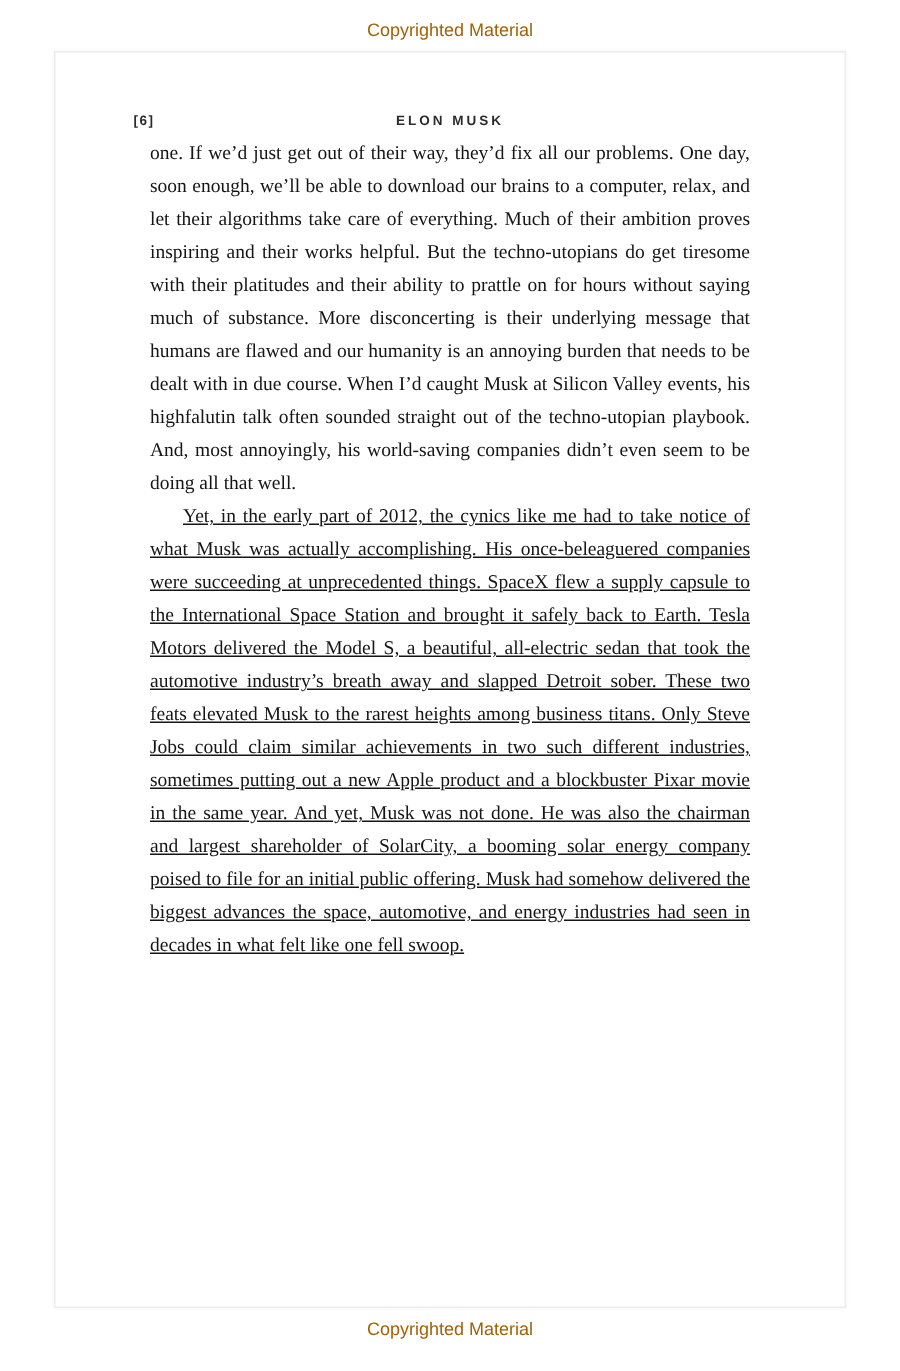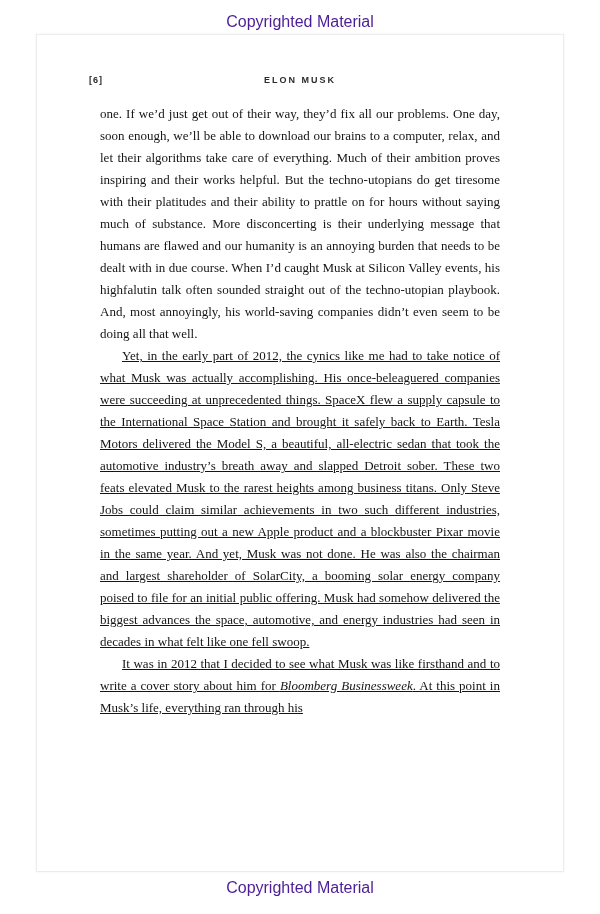--- a/index.html
+++ b/index.html
@@ -10,22 +10,22 @@
     position: relative;
     font-family: "Liberation Serif", serif;
     overflow: hidden;
   }
   .copyright {
     position: absolute;
     left: 0;
     width: 100%;
     text-align: center;
     font-family: "Liberation Sans", sans-serif;
-    font-size: 16px;
-    color: #4c1d95;
+    font-size: 12px;
+    color: #a16207;
   }
   .copyright.top { top: 13px; }
   .copyright.bottom { top: 879px; }
   .page {
     position: absolute;
     left: 36px;
     top: 34px;
     width: 528px;
     height: 838px;
     background: #ffffff;
@@ -45,21 +45,21 @@
     color: #2b2b2b;
   }
   .page-number {
     position: absolute;
     left: 52px;
     top: 0;
     letter-spacing: 1px;
   }
   .body-text {
     position: absolute;
-    top: 68px;
+    top: 56px;
     left: 63px;
     width: 400px;
     text-align: justify;
     font-size: 13px;
     line-height: 22px;
     color: #151515;
   }
   .para { text-align: justify; }
   .para.indent { text-indent: 22px; text-decoration: underline; }
   .para em { font-style: italic; }
@@ -72,18 +72,17 @@
 <div class="page">
 
   <div class="page-header">
     <span class="page-number">[6]</span>
     <span class="running-title">ELON MUSK</span>
   </div>
 
   <div class="body-text">
     <p class="para">one. If we’d just get out of their way, they’d fix all our problems. One day, soon enough, we’ll be able to download our brains to a computer, relax, and let their algorithms take care of everything. Much of their ambition proves inspiring and their works helpful. But the techno-utopians do get tiresome with their platitudes and their ability to prattle on for hours without saying much of substance. More disconcerting is their underlying message that humans are flawed and our humanity is an annoying burden that needs to be dealt with in due course. When I’d caught Musk at Silicon Valley events, his highfalutin talk often sounded straight out of the techno-utopian playbook. And, most annoyingly, his world-saving companies didn’t even seem to be doing all that well.</p>
     <p class="para indent">Yet, in the early part of 2012, the cynics like me had to take notice of what Musk was actually accomplishing. His once-beleaguered companies were succeeding at unprecedented things. SpaceX flew a supply capsule to the International Space Station and brought it safely back to Earth. Tesla Motors delivered the Model S, a beautiful, all-electric sedan that took the automotive industry’s breath away and slapped Detroit sober. These two feats elevated Musk to the rarest heights among business titans. Only Steve Jobs could claim similar achievements in two such different industries, sometimes putting out a new Apple product and a blockbuster Pixar movie in the same year. And yet, Musk was not done. He was also the chairman and largest shareholder of SolarCity, a booming solar energy company poised to file for an initial public offering. Musk had somehow delivered the biggest advances the space, automotive, and energy industries had seen in decades in what felt like one fell swoop.</p>
-    <p class="para indent"><span>It was in 2012 that I decided to see what Musk was like firsthand and to write a cover story about him for </span><em>Bloomberg Businessweek</em><span>. At this point in Musk’s life, everything ran through his</span></p>
   </div>
 
 </div>
 
 <div class="copyright bottom">Copyrighted Material</div>
 
 </body></html>

